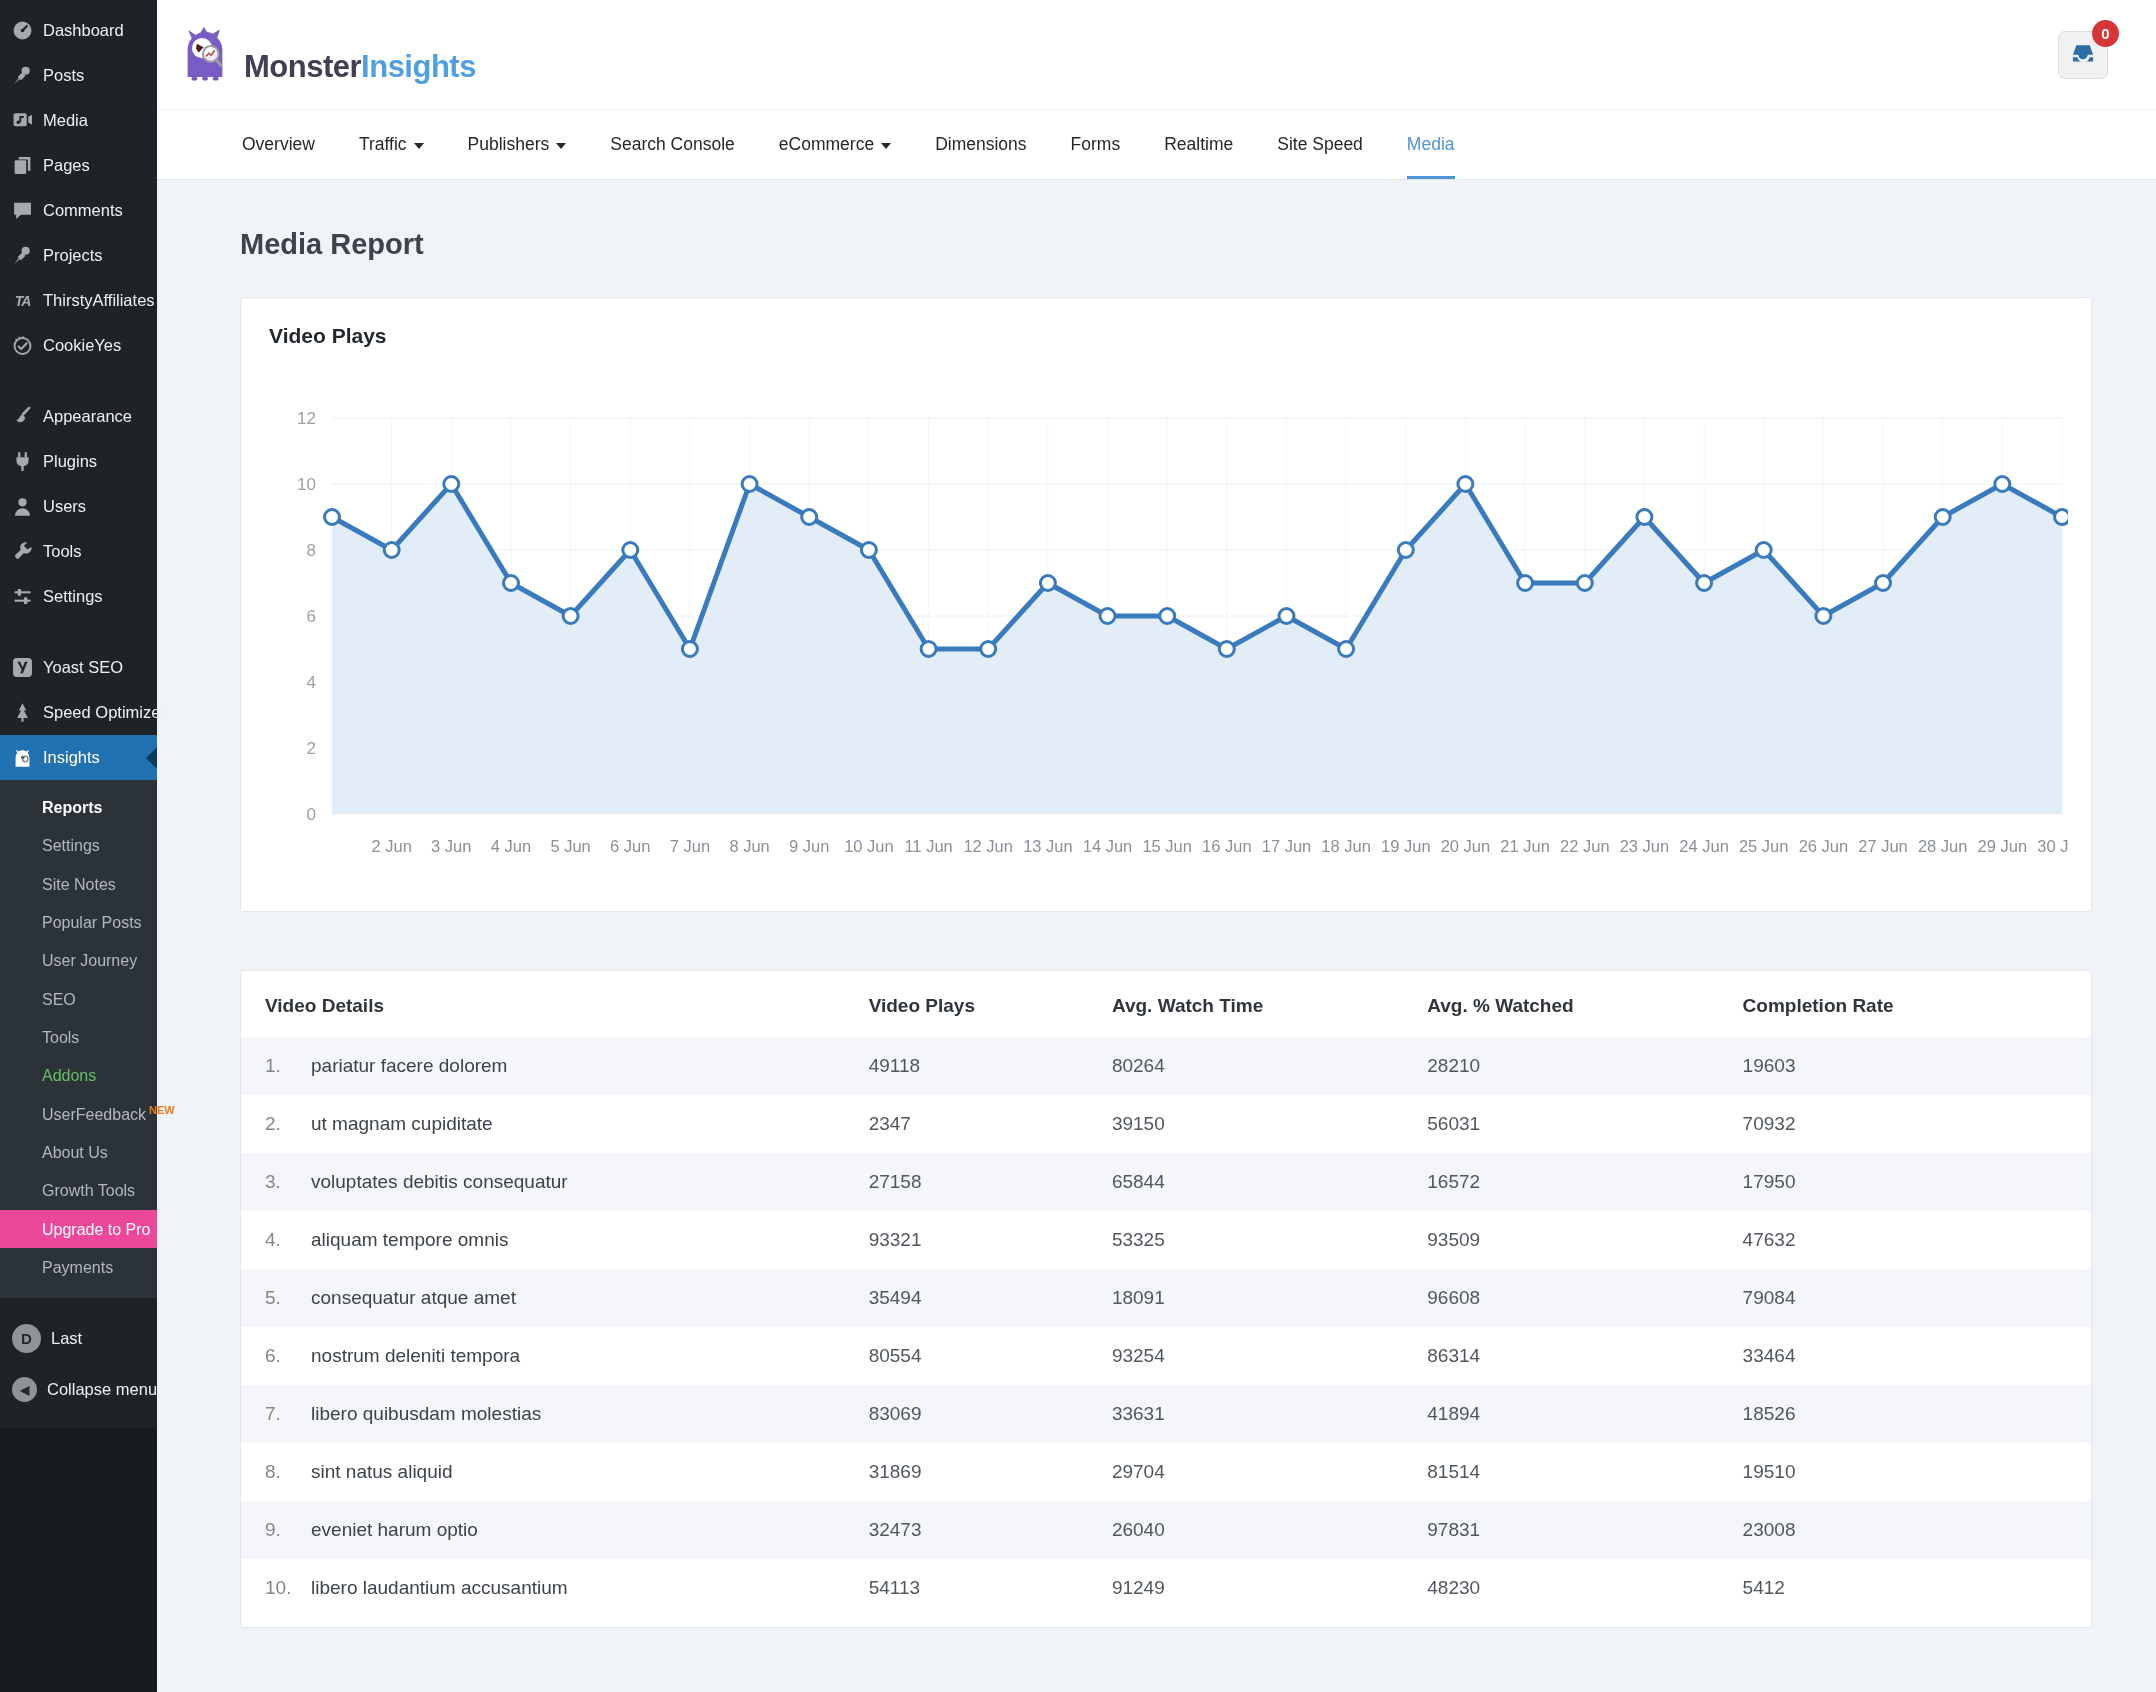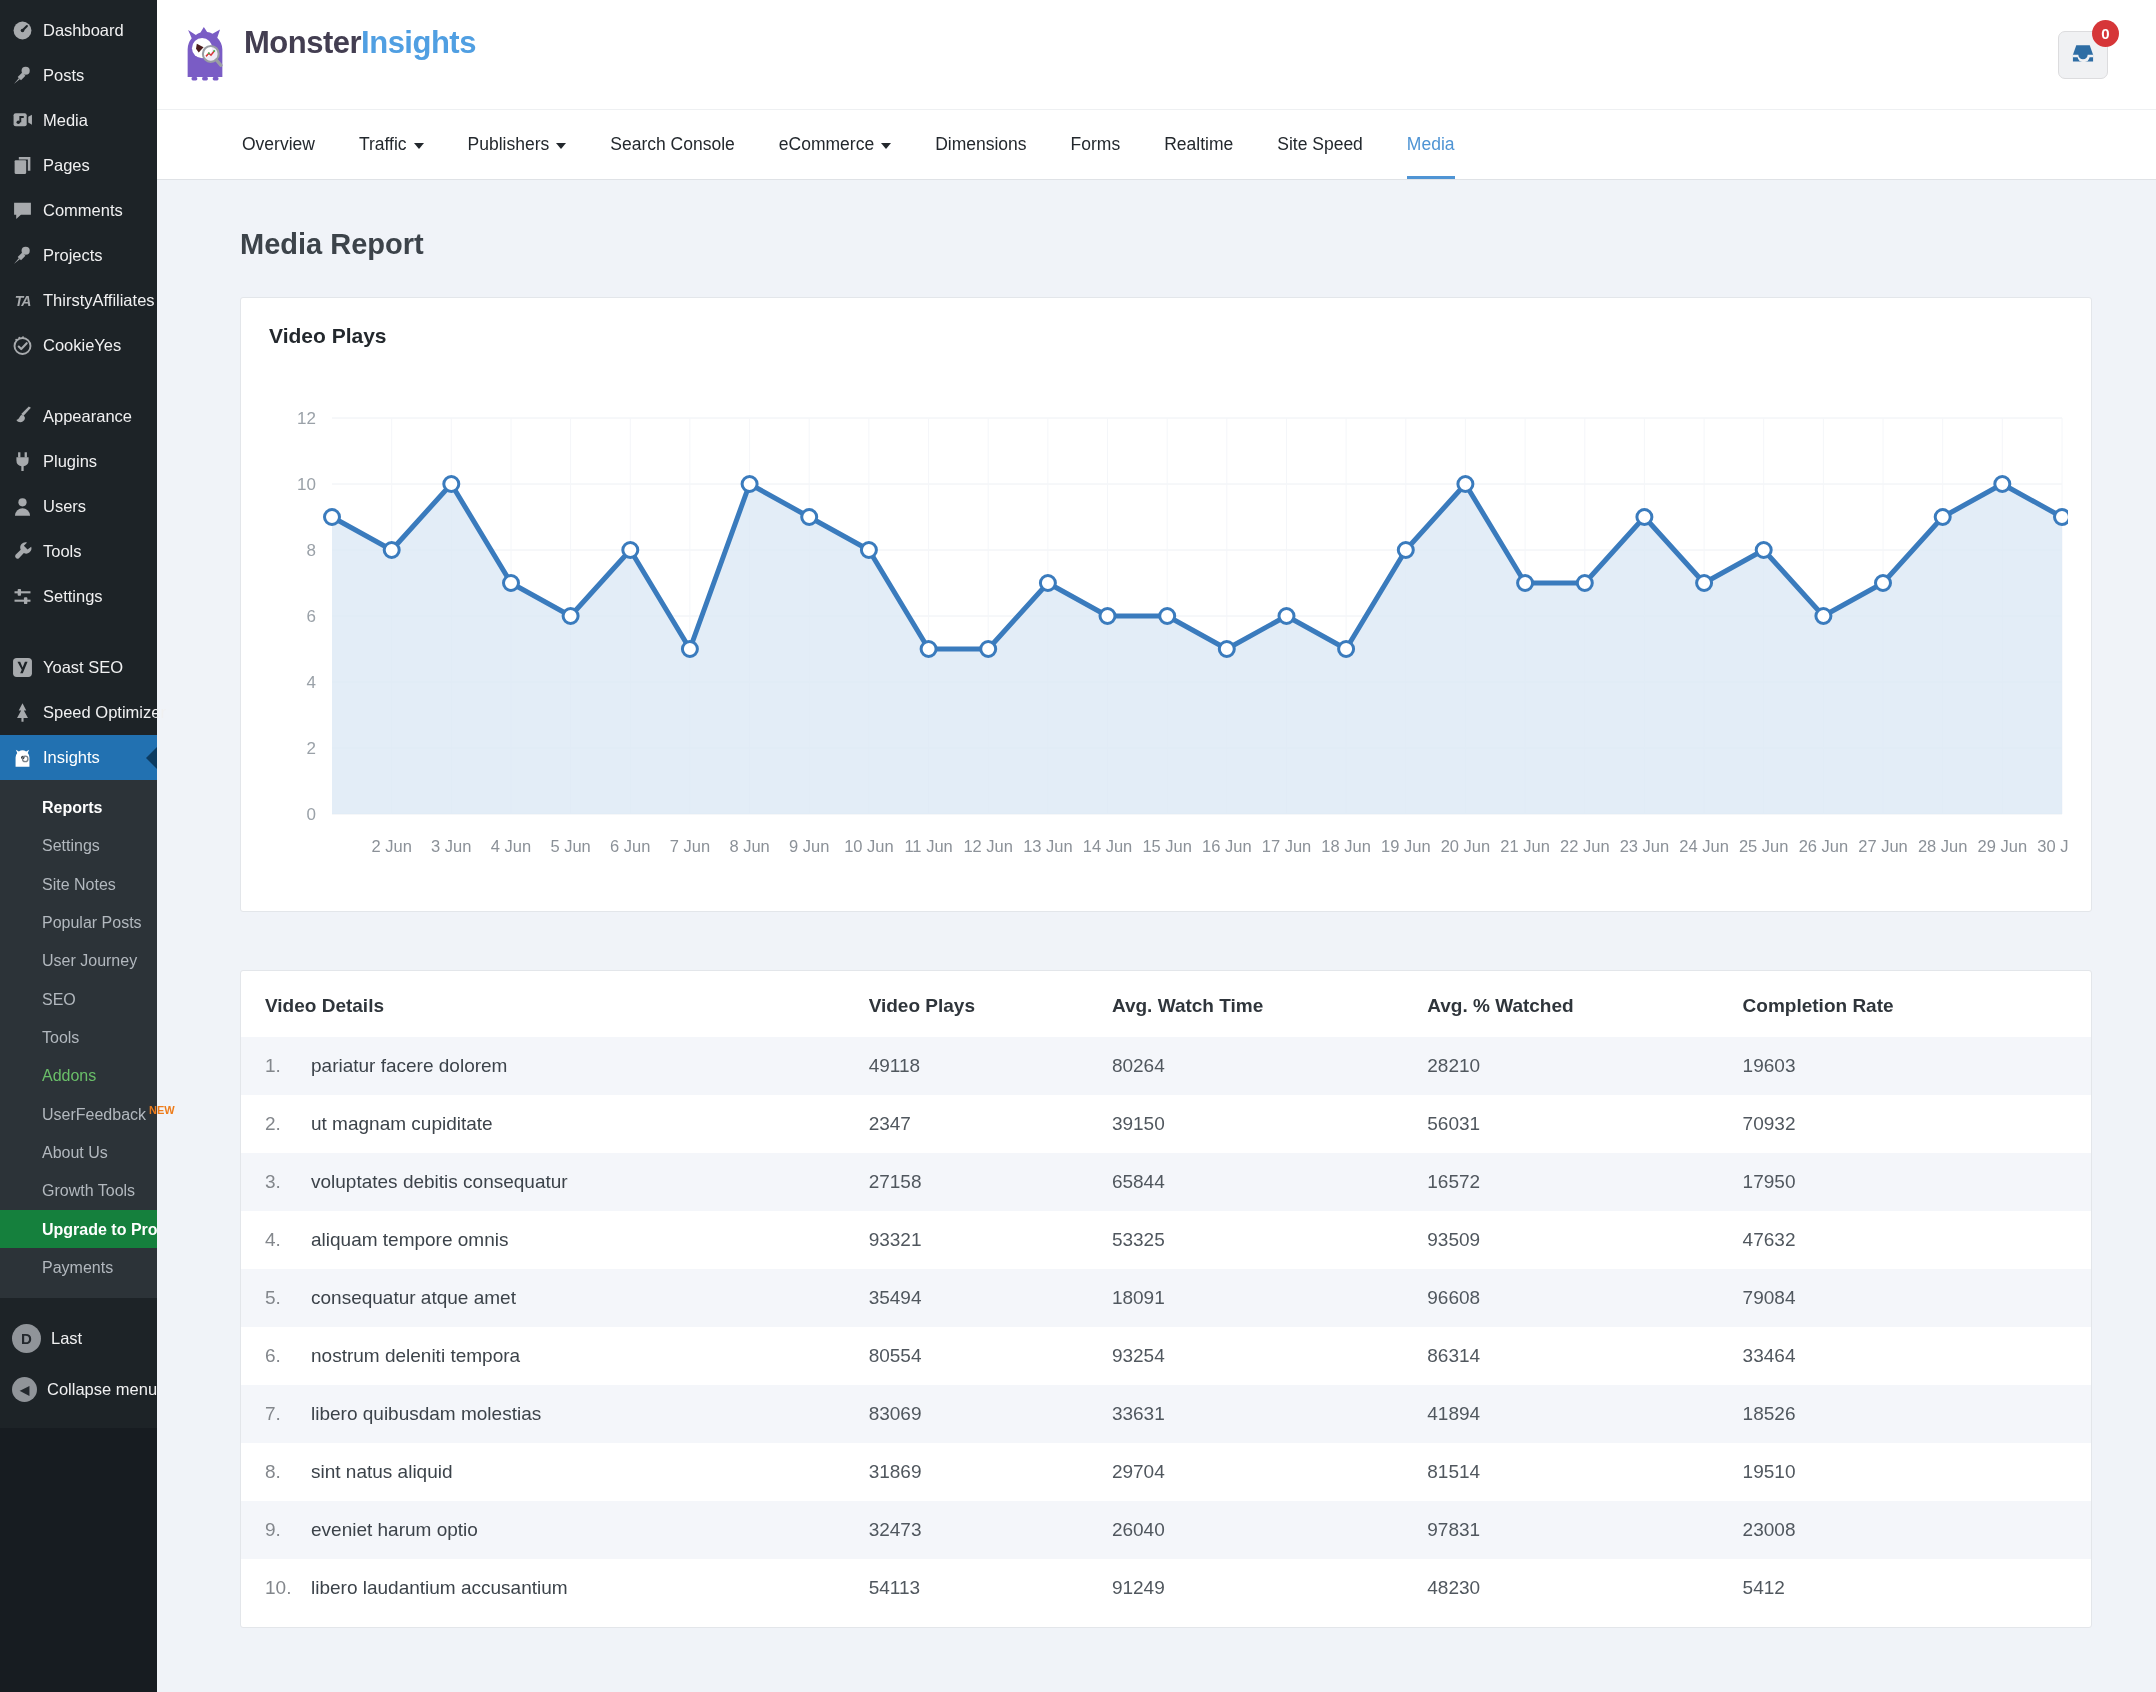--- a/index.html
+++ b/index.html
@@ -19,33 +19,33 @@
   .mi .ic svg { width:21px; height:21px; }
   .mi[data-active="true"] { background:#2271b1; color:#fff; }
   .mi[data-active="true"] .ic { color:#fff; }
   .mi[data-active="true"]::after { content:""; position:absolute; right:0; top:50%;
     transform:translateY(-50%); border:11px solid transparent; border-left:none;
     border-right-color:#0c3b60; }
   .submenu { background:#2c3338; padding:8px 0 12px; }
   .smi { padding:9px 8px 9px 42px; font-size:16px; color:#b2b8be; cursor:pointer; white-space:nowrap; }
   .smi[data-variant="current"] { color:#fff; font-weight:bold; }
   .smi[data-variant="addons"] { color:#6abf69; }
-  .smi[data-variant="upgrade"] { background:#15803d; color:#fff; font-weight:bold; }
+  .smi[data-variant="upgrade"] { background:#ec4899; color:#fff; font-weight:normal; }
   .smi .nbadge { color:#ee7c1b; font-size:11px; font-weight:bold; vertical-align:super; margin-left:3px; }
   .sfoot { margin-top:14px; }
   .circ { width:29px; height:29px; border-radius:50%; background:#909499; color:#23282d;
     display:flex; align-items:center; justify-content:center; font-weight:bold; font-size:15px; flex:none; }
   .circ.small { width:25px; height:25px; font-size:12px; }
   .side-fill { flex:1; background:#171c21; margin-top:14px; }
 
   
   .main { position:absolute; left:157px; top:0; width:1999px; height:1692px; }
   .hdr { height:110px; background:#fff; border-bottom:1px solid #eef0f2;
     display:flex; align-items:center; justify-content:space-between; padding:0 48px 0 21px; }
-  .logo { display:flex; align-items:flex-start; gap:12px; }
+  .logo { display:flex; align-items:flex-end; gap:12px; }
   .logo .mascot svg { width:54px; height:56px; }
   .logo-text { font-size:31px; font-weight:bold; color:#433e51; letter-spacing:-0.5px; }
   .logo-text .blue { color:#509fe2; }
   .inbox-btn { position:relative; width:50px; height:48px; background:#f0f1f3;
     border:1px solid #dcdcde; border-radius:7px; cursor:pointer;
     display:flex; align-items:center; justify-content:center; }
   .inbox-btn svg { width:26px; height:24px; }
   .badge { position:absolute; top:-12px; right:-12px; width:27px; height:27px; border-radius:50%;
     background:#d63638; color:#fff; font-size:15px; font-weight:bold;
     display:flex; align-items:center; justify-content:center; }

